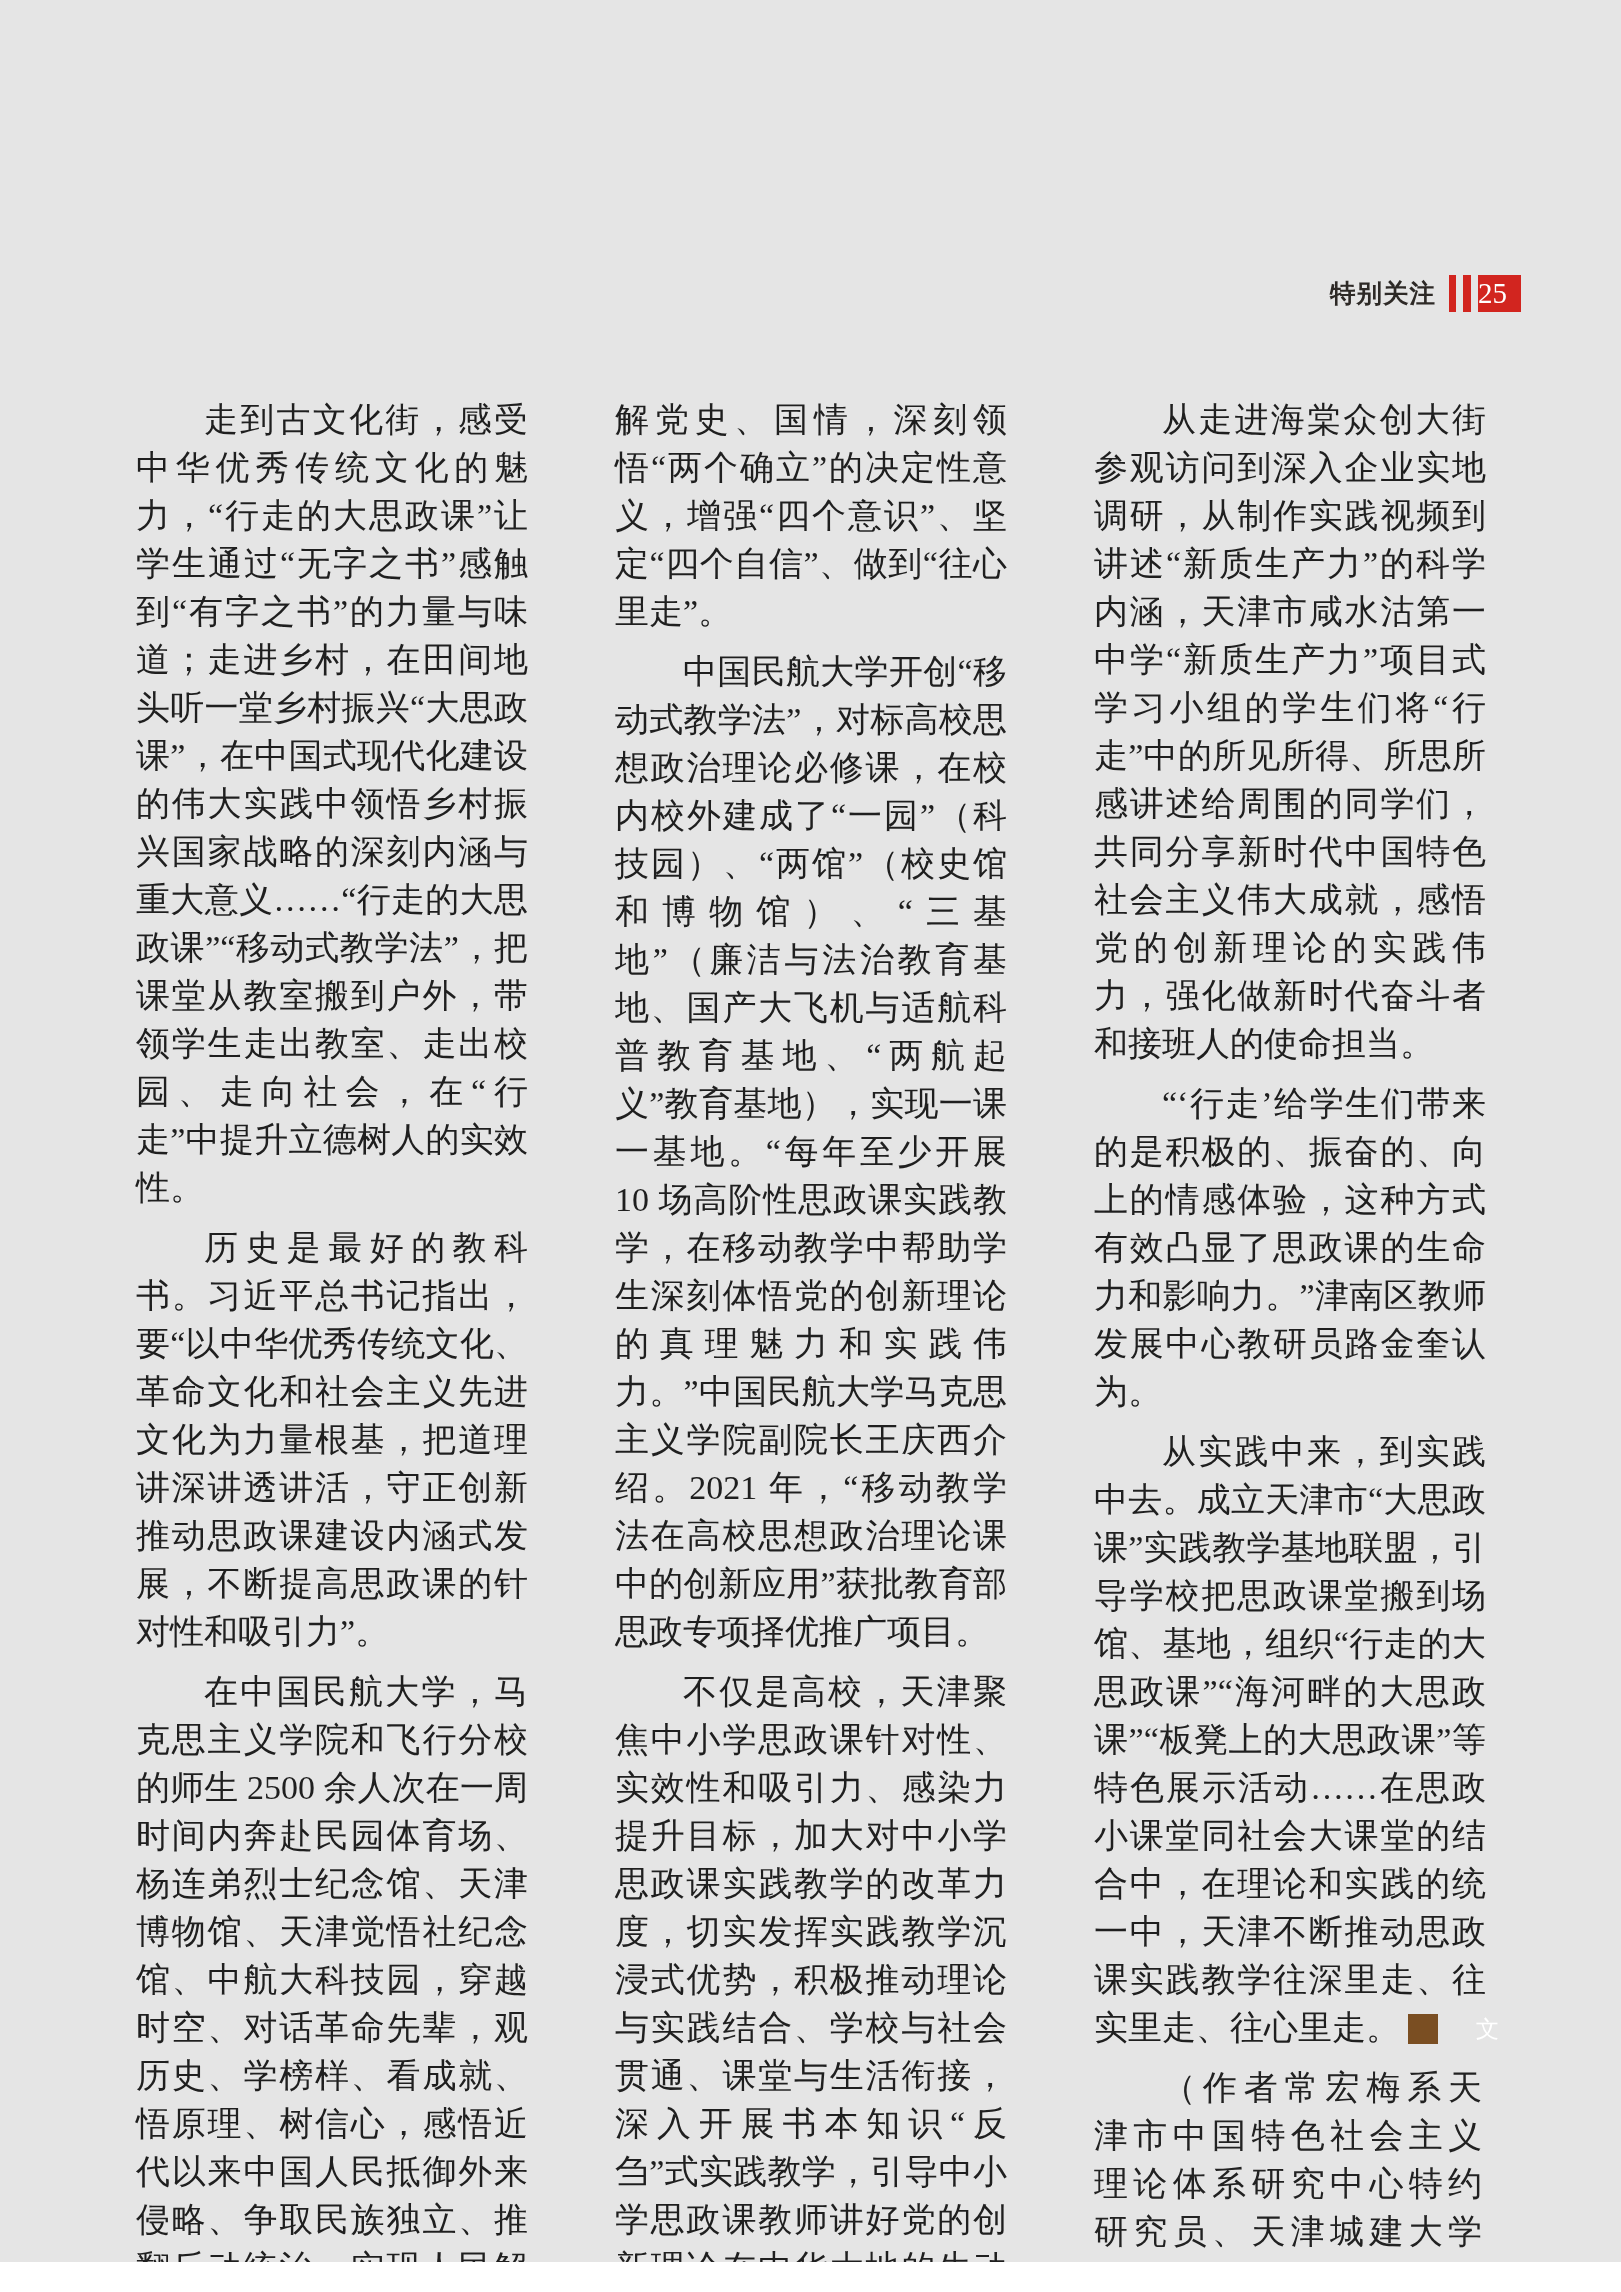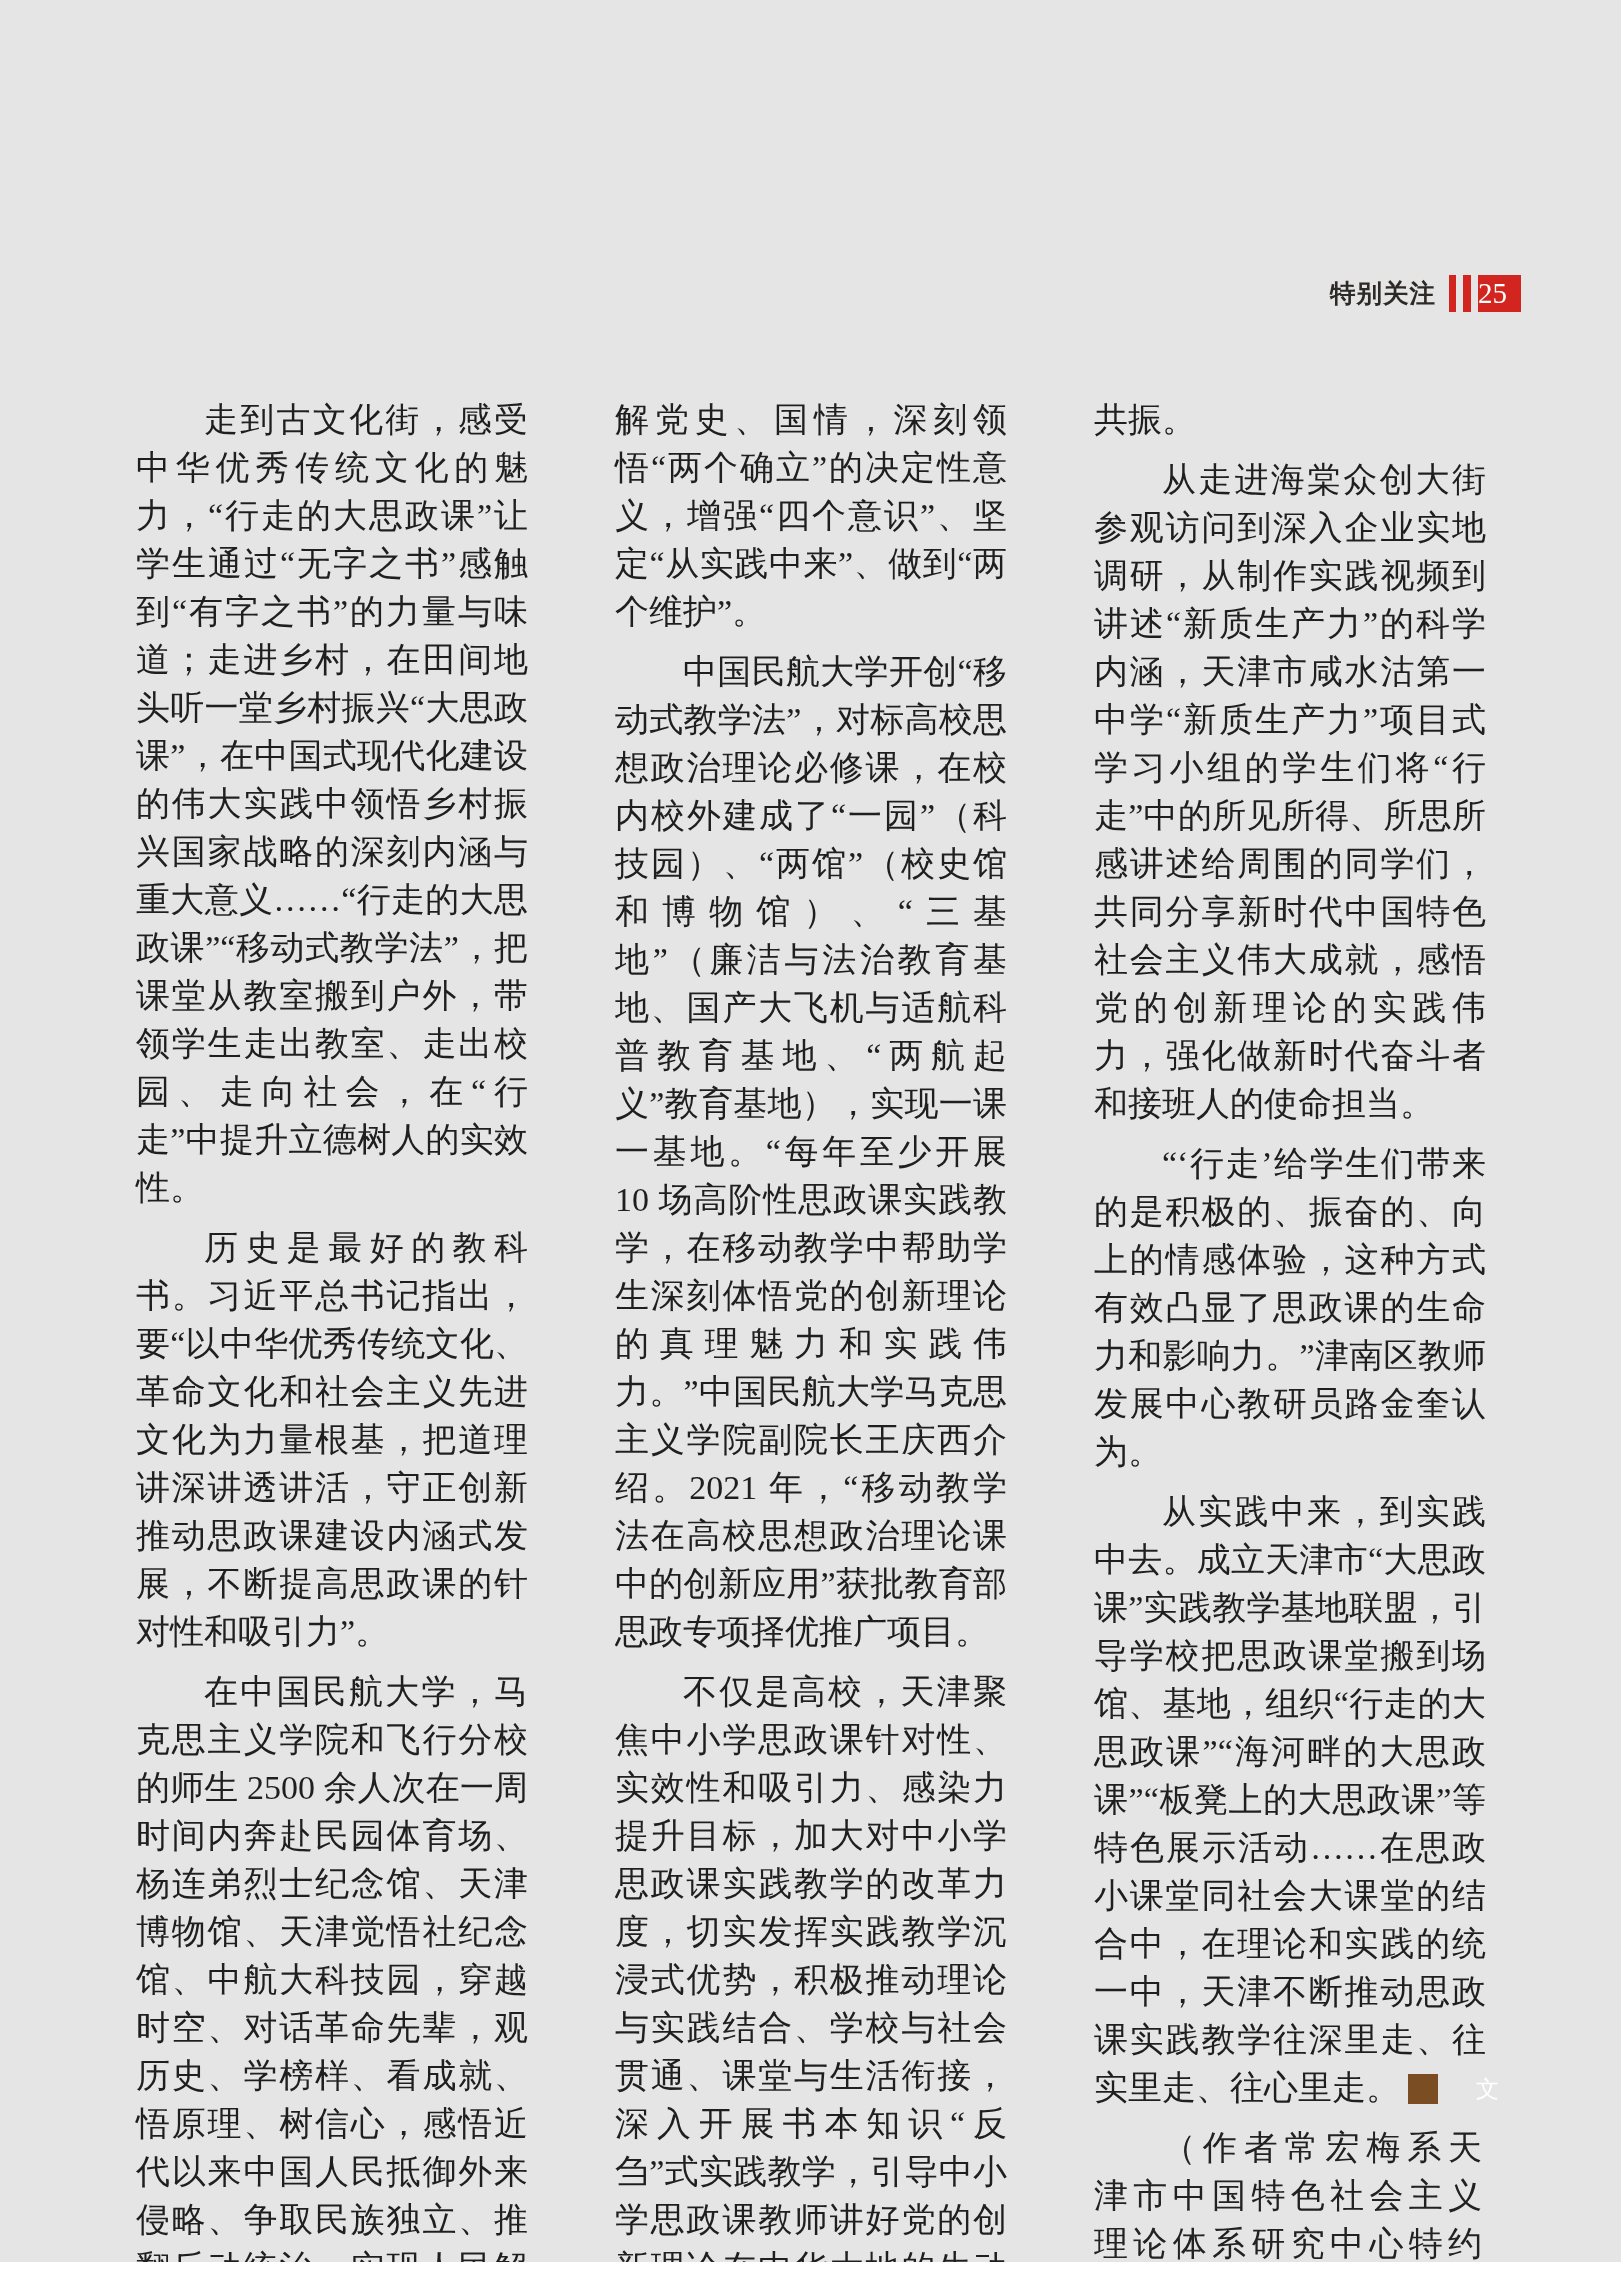--- a/index.html
+++ b/index.html
@@ -69,26 +69,25 @@
     <span class="pagenum">25</span>
   </div>
 
   <div class="columns">
     <section class="col" id="col-0">
         <p class="indent">走到古文化街，感受中华优秀传统文化的魅力，“行走的大思政课”让学生通过“无字之书”感触到“有字之书”的力量与味道；走进乡村，在田间地头听一堂乡村振兴“大思政课”，在中国式现代化建设的伟大实践中领悟乡村振兴国家战略的深刻内涵与重大意义……“行走的大思政课”“移动式教学法”，把课堂从教室搬到户外，带领学生走出教室、走出校园、走向社会，在“行走”中提升立德树人的实效性。</p>
         <p class="indent">历史是最好的教科书。习近平总书记指出，要“以中华优秀传统文化、革命文化和社会主义先进文化为力量根基，把道理讲深讲透讲活，守正创新推动思政课建设内涵式发展，不断提高思政课的针对性和吸引力”。</p>
         <p class="indent">在中国民航大学，马克思主义学院和飞行分校的师生 2500 余人次在一周时间内奔赴民园体育场、杨连弟烈士纪念馆、天津博物馆、天津觉悟社纪念馆、中航大科技园，穿越时空、对话革命先辈，观历史、学榜样、看成就、悟原理、树信心，感悟近代以来中国人民抵御外来侵略、争取民族独立、推翻反动统治、实现人民解放的不屈历史；深刻领会历史和人民是怎样选择了马克思主义，选择了中国共产党，选择了社会主义道路；进一步了</p>
       </section>
     <section class="col" id="col-1">
-        <p>解党史、国情，深刻领悟“两个确立”的决定性意义，增强“四个意识”、坚定“从实践中来”、做到“两个维护”。</p>
+        <p>解党史、国情，深刻领悟“两个确立”的决定性意义，增强“四个意识”、坚定“四个自信”、做到“往心里走”。</p>
         <p class="indent">中国民航大学开创“移动式教学法”，对标高校思想政治理论必修课，在校内校外建成了“一园”（科技园）、“两馆”（校史馆和博物馆）、“三基地”（廉洁与法治教育基地、国产大飞机与适航科普教育基地、“两航起义”教育基地），实现一课一基地。“每年至少开展 10 场高阶性思政课实践教学，在移动教学中帮助学生深刻体悟党的创新理论的真理魅力和实践伟力。”中国民航大学马克思主义学院副院长王庆西介绍。2021 年，“移动教学法在高校思想政治理论课中的创新应用”获批教育部思政专项择优推广项目。</p>
         <p class="indent">不仅是高校，天津聚焦中小学思政课针对性、实效性和吸引力、感染力提升目标，加大对中小学思政课实践教学的改革力度，切实发挥实践教学沉浸式优势，积极推动理论与实践结合、学校与社会贯通、课堂与生活衔接，深入开展书本知识“反刍”式实践教学，引导中小学思政课教师讲好党的创新理论在中华大地的生动实践，让青少年感知身边变化，感受时代脉搏，真正让思政课与时代同行、与现实同频、与学生思想</p>
       </section>
     <section class="col" id="col-2">
-        <p>共振。</p>
         <p class="indent">从走进海棠众创大街参观访问到深入企业实地调研，从制作实践视频到讲述“新质生产力”的科学内涵，天津市咸水沽第一中学“新质生产力”项目式学习小组的学生们将“行走”中的所见所得、所思所感讲述给周围的同学们，共同分享新时代中国特色社会主义伟大成就，感悟党的创新理论的实践伟力，强化做新时代奋斗者和接班人的使命担当。</p>
         <p class="indent">“‘行走’给学生们带来的是积极的、振奋的、向上的情感体验，这种方式有效凸显了思政课的生命力和影响力。”津南区教师发展中心教研员路金奎认为。</p>
         <p class="indent">从实践中来，到实践中去。成立天津市“大思政课”实践教学基地联盟，引导学校把思政课堂搬到场馆、基地，组织“行走的大思政课”“海河畔的大思政课”“板凳上的大思政课”等特色展示活动……在思政小课堂同社会大课堂的结合中，在理论和实践的统一中，天津不断推动思政课实践教学往深里走、往实里走、往心里走。<span class="endmark">文</span></p>
         <p class="indent author">（作者常宏梅系天津市中国特色社会主义理论体系研究中心特约研究员、天津城建大学讲师）</p>
       </section>
   </div>
 
 </div>
 
 

